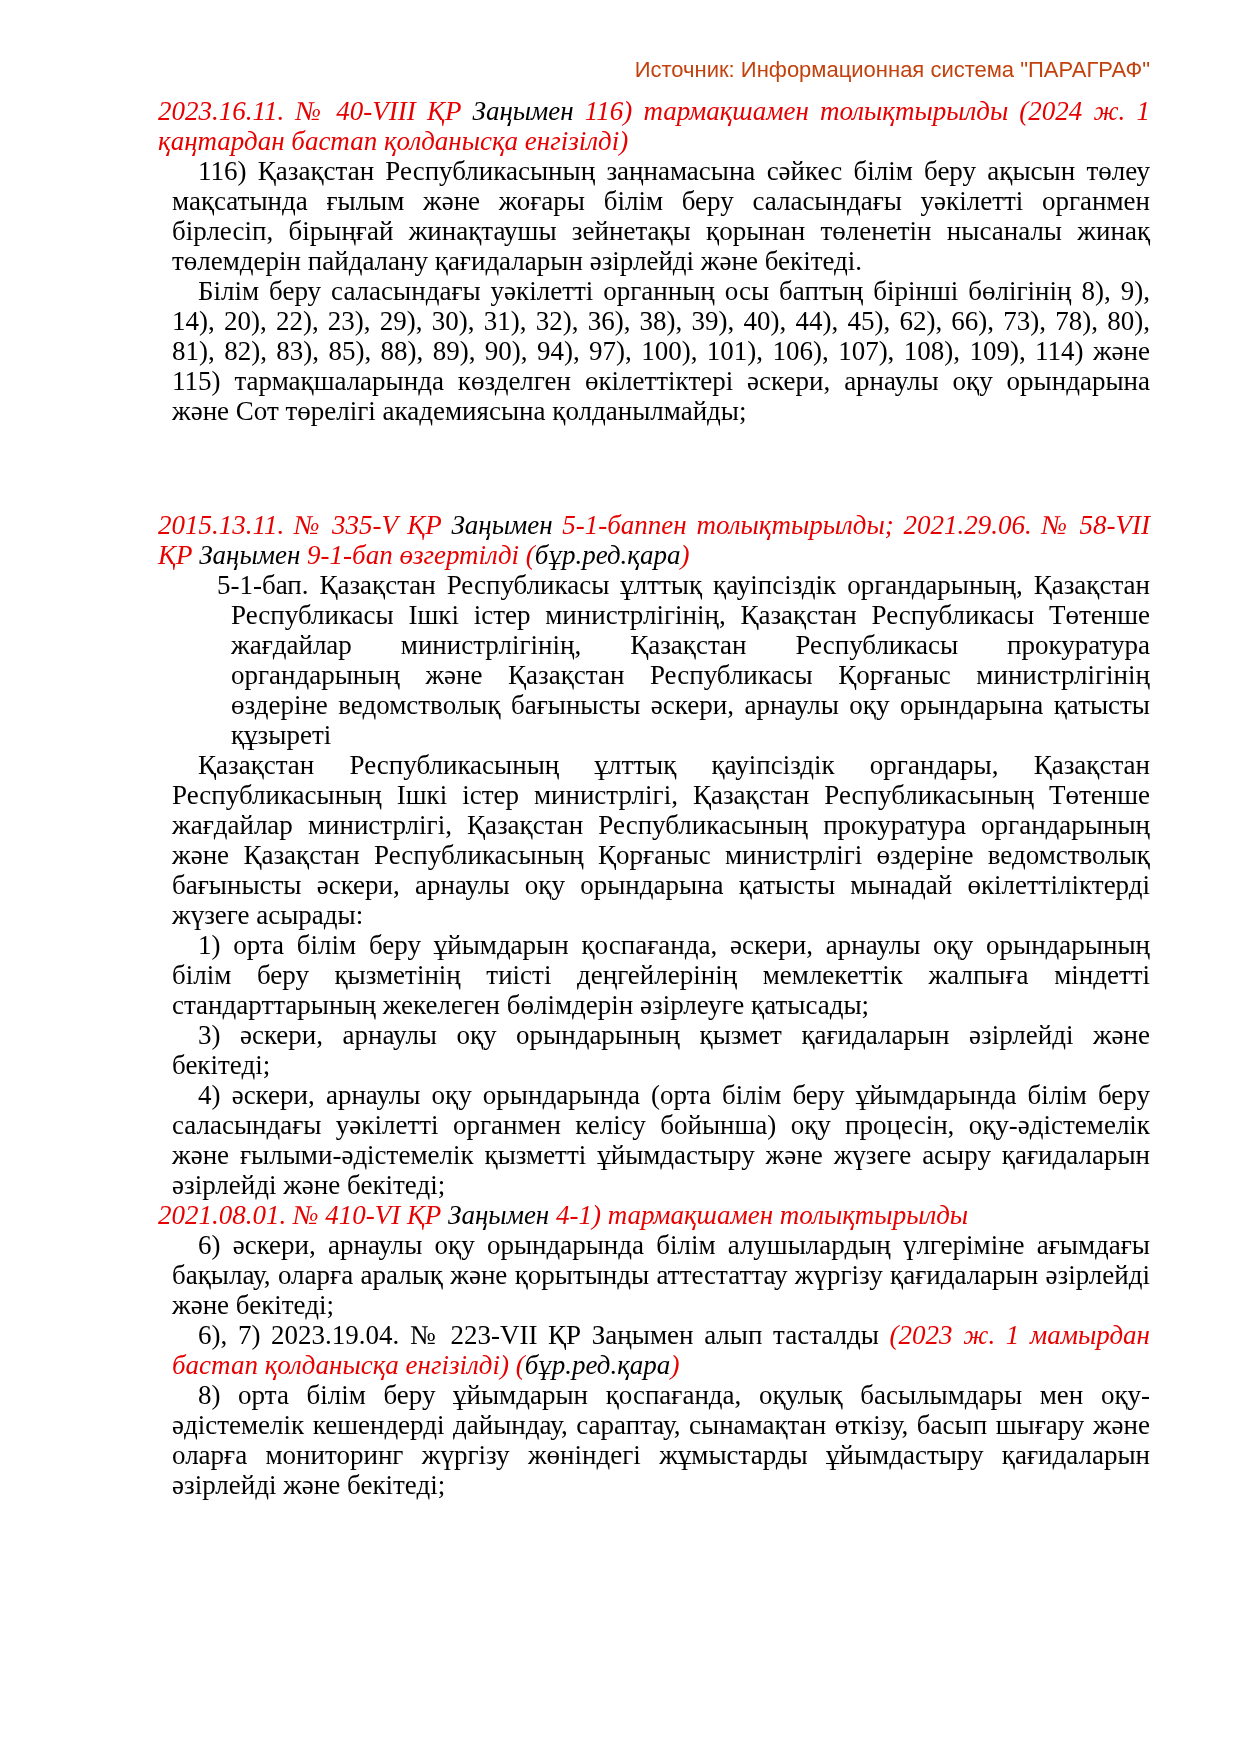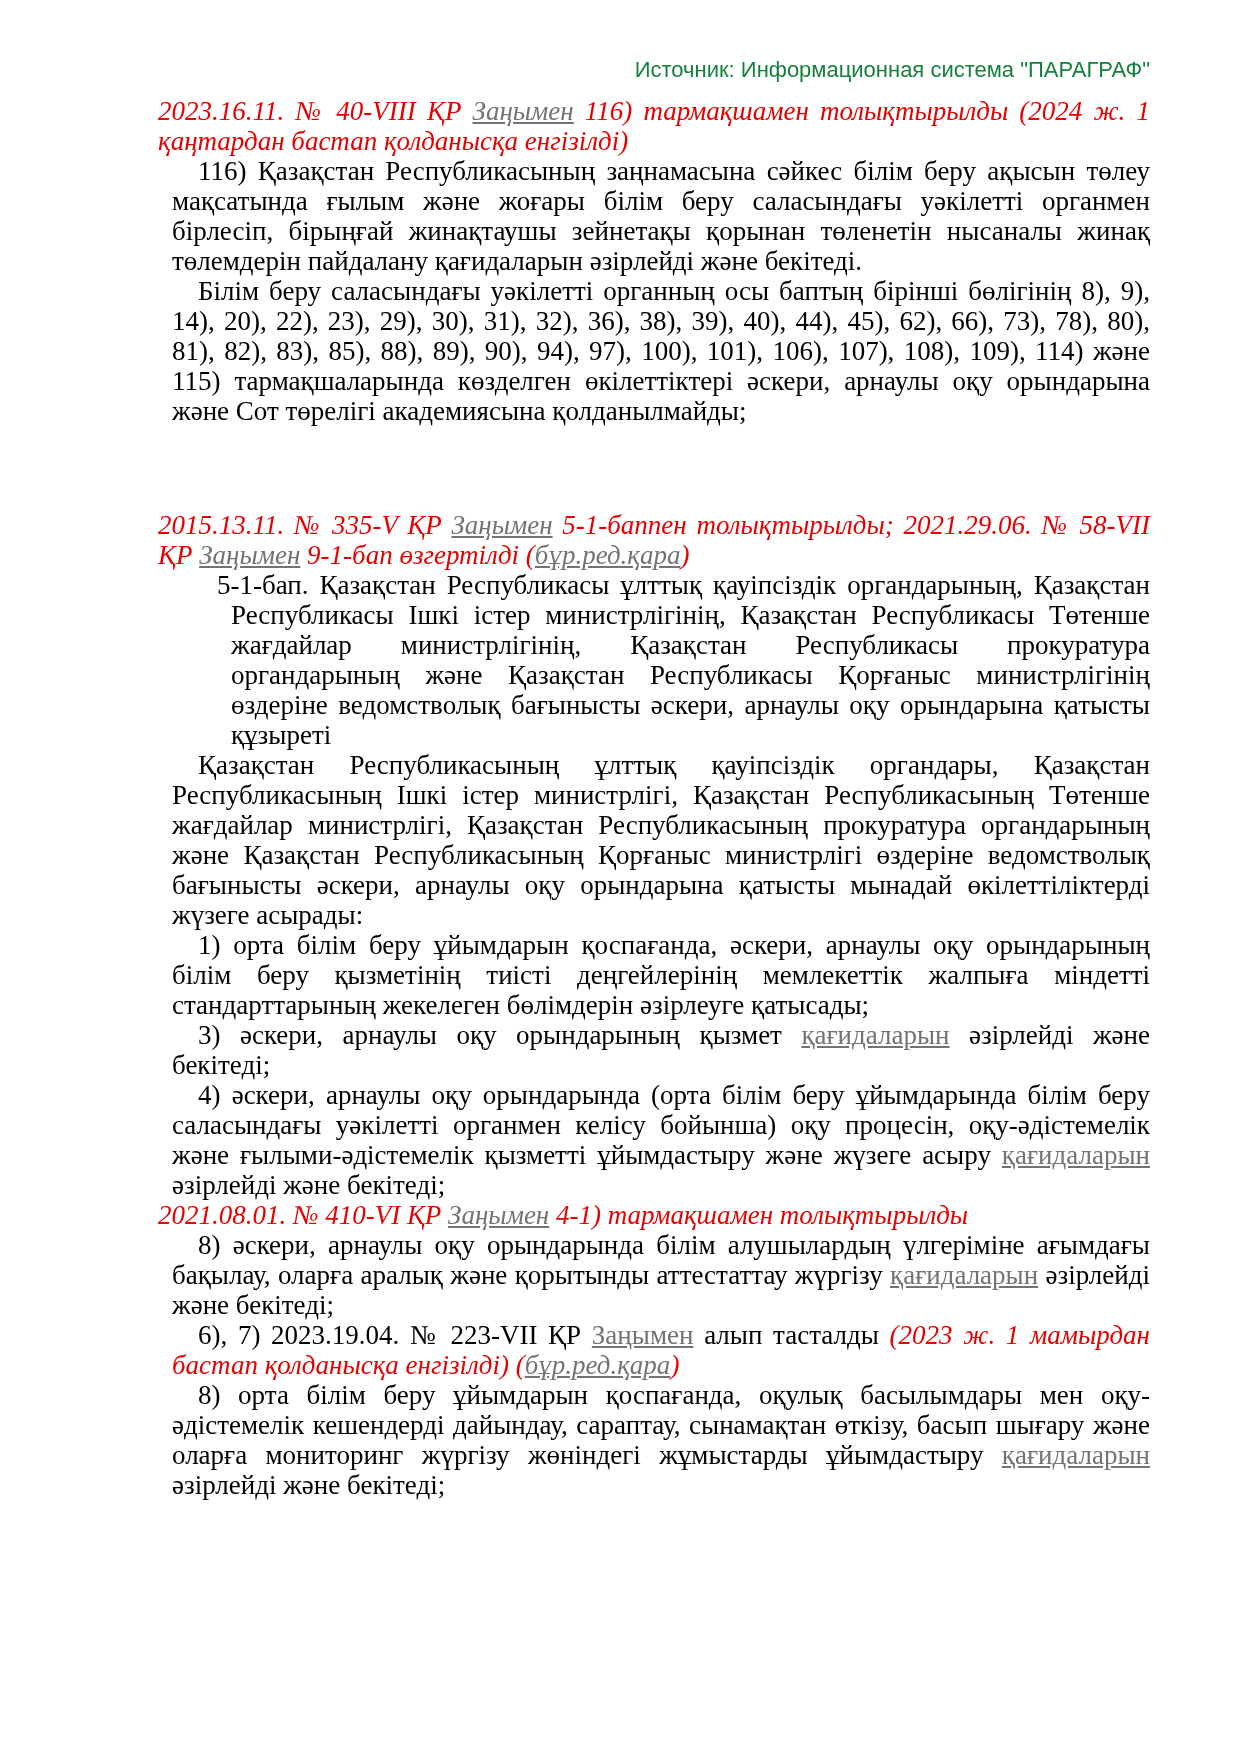--- a/index.html
+++ b/index.html
@@ -13,30 +13,30 @@
     font-family: "Liberation Serif", serif;
     font-size: 27px;
     line-height: 30px;
     color: #000000;
     overflow: hidden;
   }
   .hdr {
     font-family: "Liberation Sans", sans-serif;
     font-size: 22px;
     line-height: 28px;
-    color: #15803d;
+    color: #c2410c;
     text-align: right;
     margin-bottom: 12px;
   }
   .hdr-line { white-space: normal; }
   p { margin: 0; text-align: justify; }
   .ind { text-indent: 26px; margin-left: 14px; }
   .note { color: #e60000; font-style: italic; }
   .sp-top { margin-top: 84px; }
-  .lnk { color: #737373; text-decoration: underline; cursor: pointer; }
+  .lnk { color: #000000; cursor: pointer; }
   .red { color: #e60000; font-style: italic; }
   .it { font-style: italic; }
   .art-title {
     font-weight: normal;
     padding-left: 73px;
     text-indent: -14px;
     text-align: justify;
   }
 </style>
 </head>
@@ -63,19 +63,19 @@
   <p class="ind">1) орта білім беру ұйымдарын қоспағанда, әскери, арнаулы оқу орындарының білім беру қызметінің тиісті деңгейлерінің мемлекеттік жалпыға міндетті стандарттарының жекелеген бөлімдерін әзірлеуге қатысады;</p>
 
 
   <p class="ind"><span>3) әскери, арнаулы оқу орындарының қызмет </span><a class="lnk">қағидаларын</a><span> әзірлейді және бекітеді;</span></p>
 
   <p class="ind"><span>4) әскери, арнаулы оқу орындарында (орта білім беру ұйымдарында білім беру саласындағы уәкілетті органмен келісу бойынша) оқу процесін, оқу-әдістемелік және ғылыми-әдістемелік қызметті ұйымдастыру және жүзеге асыру </span><a class="lnk">қағидаларын</a><span> әзірлейді және бекітеді;</span></p>
 
   <p class="note"><span>2021.08.01. № 410-VI ҚР </span><a class="lnk">Заңымен</a><span> 4-1) тармақшамен толықтырылды</span></p>
 
 
-  <p class="ind"><span>8) әскери, арнаулы оқу орындарында білім алушылардың үлгеріміне ағымдағы бақылау, оларға аралық және қорытынды аттестаттау жүргізу </span><a class="lnk">қағидаларын</a><span> әзірлейді және бекітеді;</span></p>
+  <p class="ind"><span>6) әскери, арнаулы оқу орындарында білім алушылардың үлгеріміне ағымдағы бақылау, оларға аралық және қорытынды аттестаттау жүргізу </span><a class="lnk">қағидаларын</a><span> әзірлейді және бекітеді;</span></p>
 
   <p class="ind"><span>6), 7) 2023.19.04. № 223-VII ҚР </span><a class="lnk">Заңымен</a><span> алып тасталды </span><span class="red">(2023 ж. 1 мамырдан бастап қолданысқа енгізілді) (</span><a class="lnk it">бұр.ред.қара</a><span class="red">)</span></p>
 
   <p class="ind"><span>8) орта білім беру ұйымдарын қоспағанда, оқулық басылымдары мен оқу-әдістемелік кешендерді дайындау, сараптау, сынамақтан өткізу, басып шығару және оларға мониторинг жүргізу жөніндегі жұмыстарды ұйымдастыру </span><a class="lnk">қағидаларын</a><span> әзірлейді және бекітеді;</span></p>
 
 </div>
 
 </body></html>

